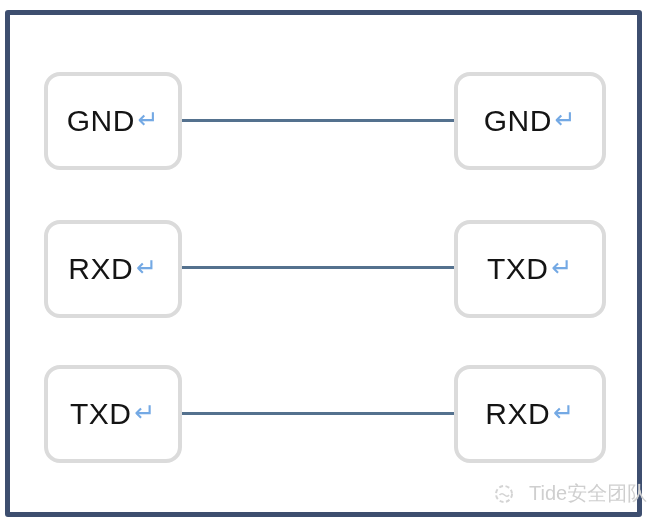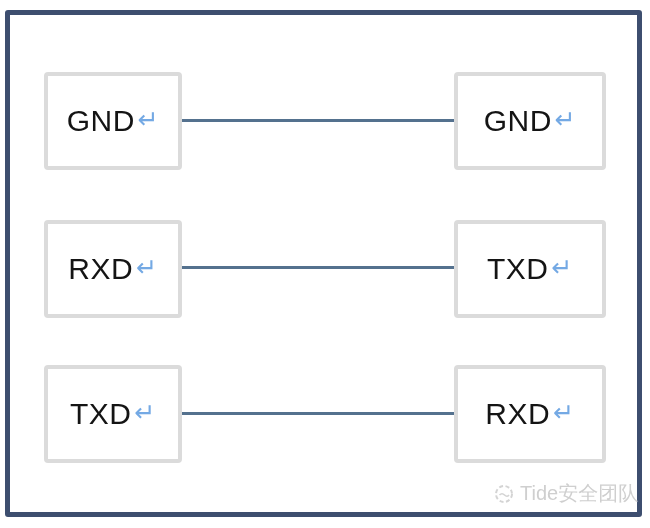--- a/index.html
+++ b/index.html
@@ -24,21 +24,21 @@
     border: 5px solid #3D4E6F;
     border-radius: 3px;
     background: transparent;
   }
   .node {
     position: absolute;
     box-sizing: border-box;
     height: 98px;
     background: #ffffff;
     border: 4px solid #DBDBDB;
-    border-radius: 4px;
+    border-radius: 16px;
     display: flex;
     align-items: center;
     justify-content: center;
     font-size: 30px;
     color: #141414;
     letter-spacing: 0.5px;
   }
   .node-left  { left: 44px;  width: 138px; }
   .node-right { left: 454px; width: 152px; }
   .r1 { top: 72px; }
@@ -61,21 +61,21 @@
     position: relative;
     top: -2px;
     font-family: "DejaVu Sans", sans-serif;
   }
   .watermark {
     position: absolute;
     left: 494px;
     top: 480px;
     display: flex;
     align-items: center;
-    gap: 6px;
+    gap: 15px;
     color: #CFCFCF;
     font-size: 20px;
     white-space: nowrap;
     text-shadow: 0 0 1px #ffffff;
   }
   .tide-logo {
     width: 20px;
     height: 20px;
     flex: 0 0 auto;
   }

